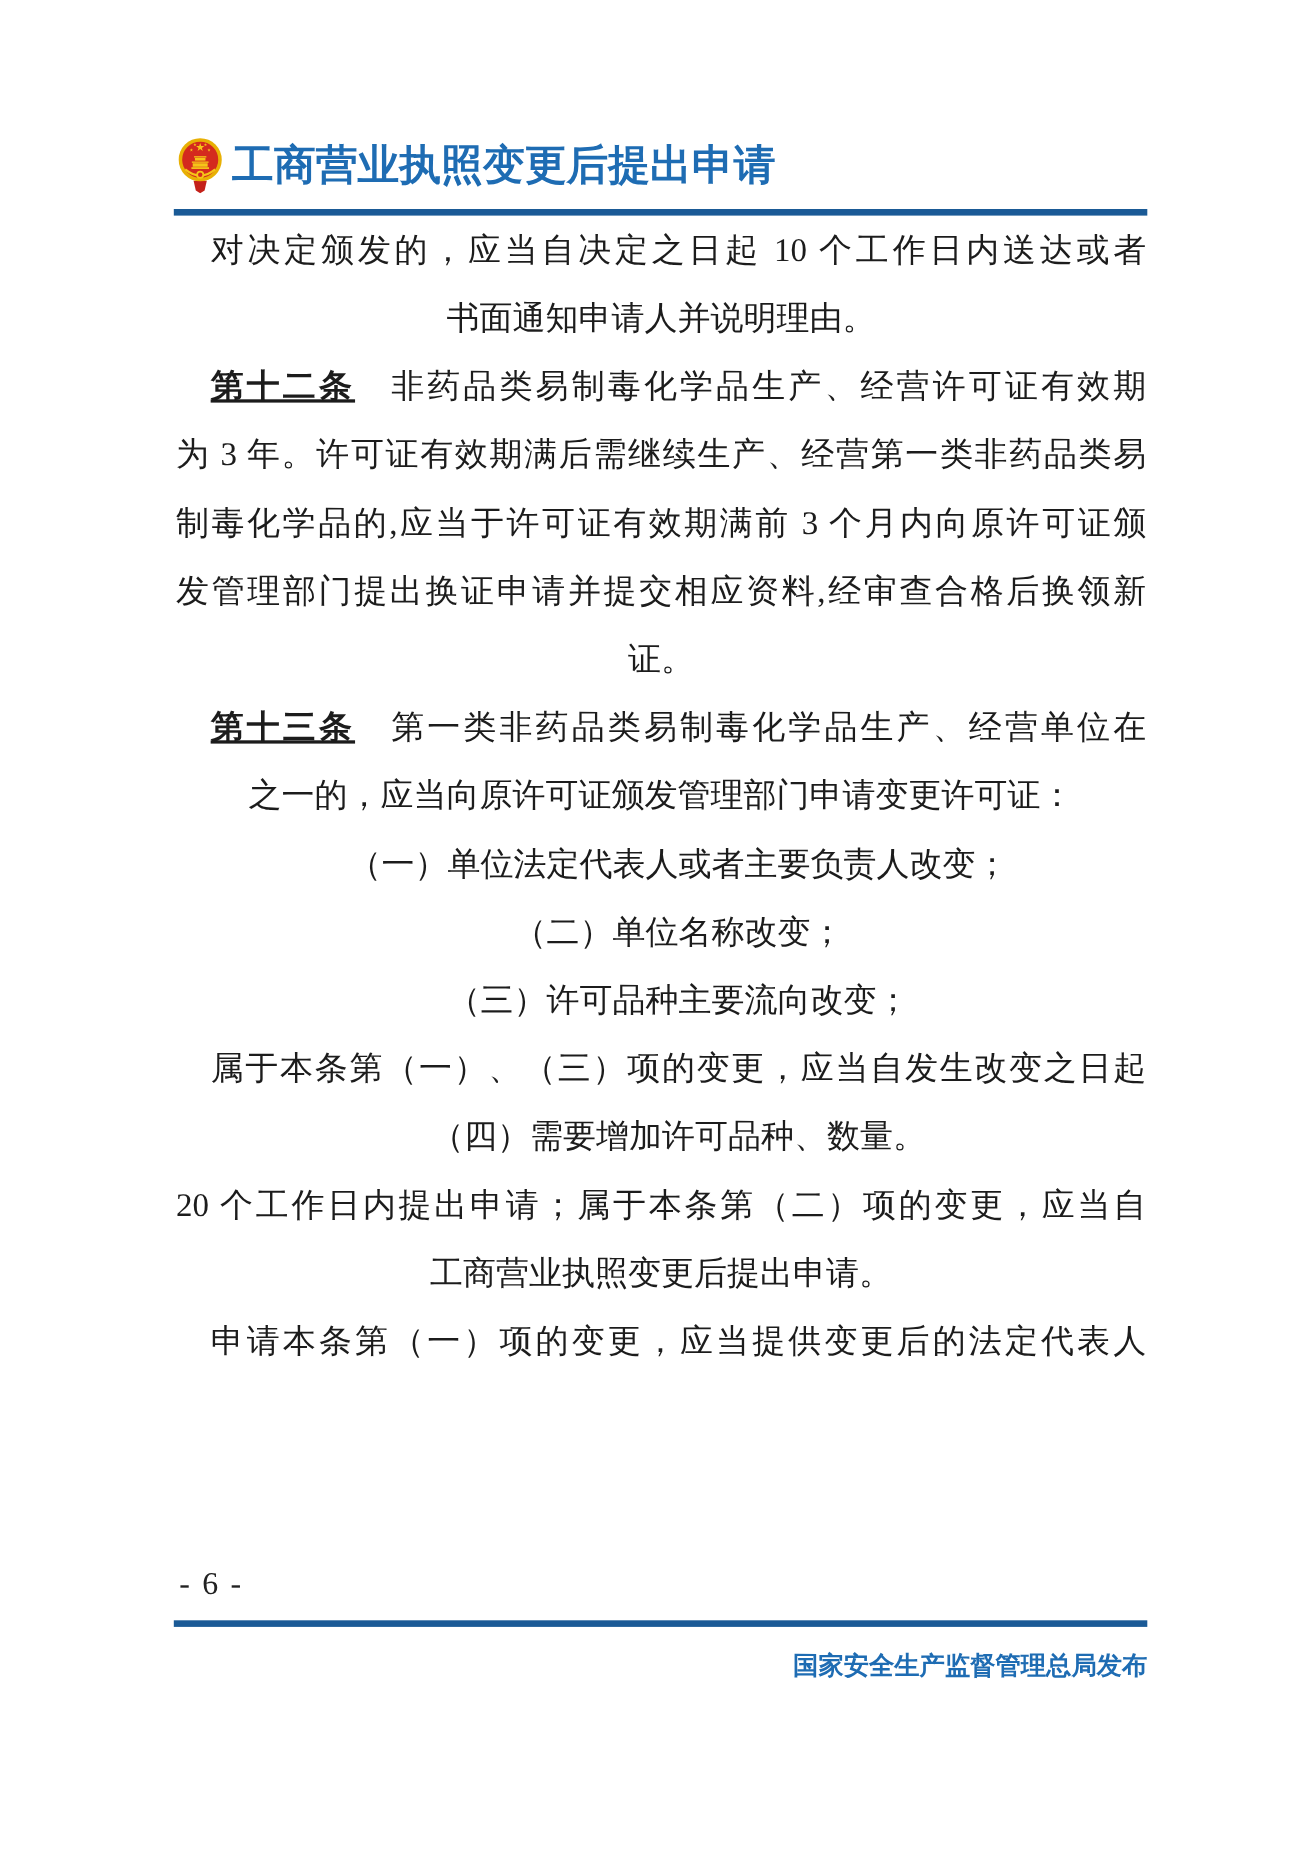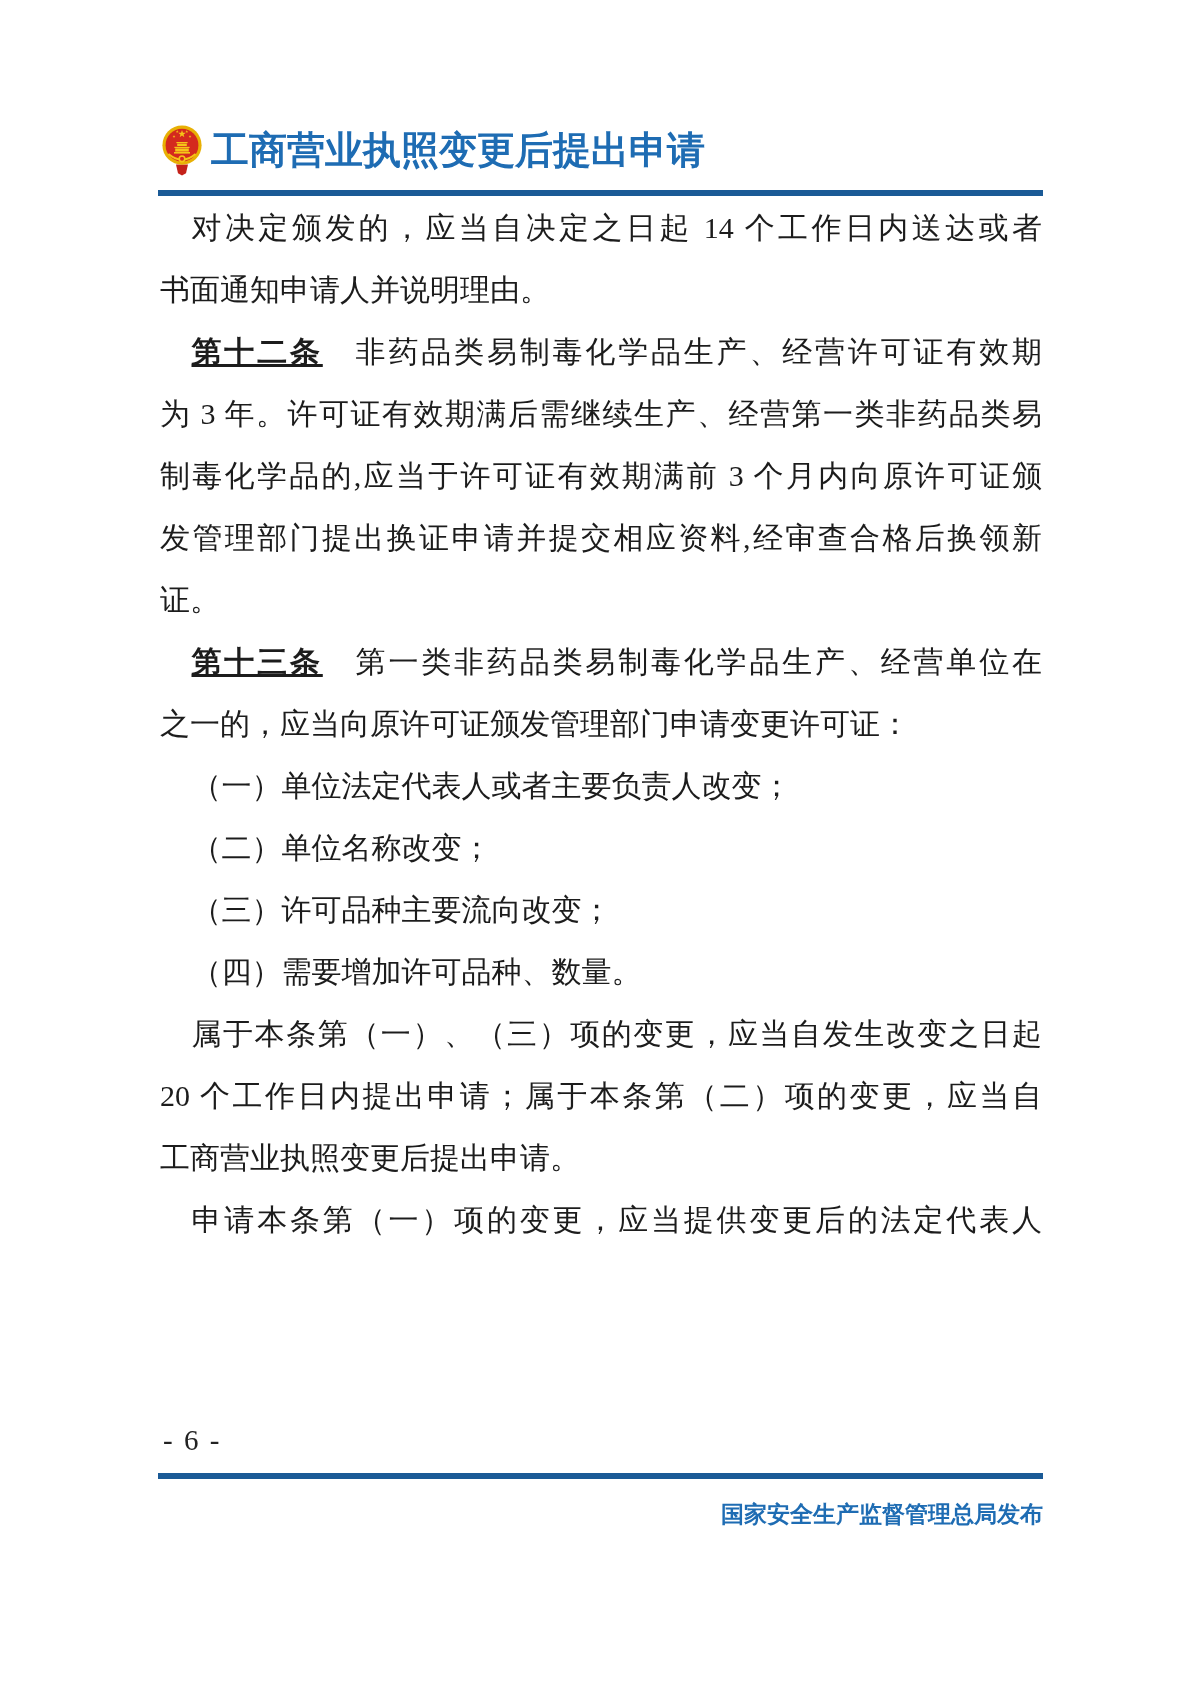--- a/index.html
+++ b/index.html
@@ -30,21 +30,21 @@
   }
   .rule.top{top:190px;}
   .rule.bottom{top:1473px;}
   
   .doc-body{
     position:absolute;left:160px;top:197px;width:882px;
     font-size:30px;
   }
   .line{
     line-height:62px;height:62px;
-    text-align:left;
+    text-align:center;
     white-space:nowrap;
   }
   .line.fill{
     white-space:normal;
     text-align:justify;
     text-align-last:justify;
     -moz-text-align-last:justify;
   }
   .line.indent{text-indent:1.05em;}
   .line b{font-weight:bold;text-decoration:underline;}
@@ -90,34 +90,34 @@
       <path d="M16 74 Q50 102 84 74" stroke="#f5c518" stroke-width="5" fill="none"></path>
       <circle cx="50" cy="86" r="9" fill="#f5c518"></circle>
       <circle cx="50" cy="86" r="5" fill="#d42a1e"></circle>
     </svg>
     <div class="hdr-title">工商营业执照变更后提出申请</div>
   </div>
 
   <div class="rule top"></div>
 
   <main class="doc-body">
-      <div class="line fill indent">对决定颁发的，应当自决定之日起 14 个工作日内送达或者</div>
+      <div class="line fill indent">对决定颁发的，应当自决定之日起 10 个工作日内送达或者</div>
       <div class="line">书面通知申请人并说明理由。</div>
       <div class="line fill indent"><b>第十二条</b>　非药品类易制毒化学品生产、经营许可证有效期</div>
       <div class="line fill">为 3 年。许可证有效期满后需继续生产、经营第一类非药品类易</div>
       <div class="line fill">制毒化学品的,应当于许可证有效期满前 3 个月内向原许可证颁</div>
       <div class="line fill">发管理部门提出换证申请并提交相应资料,经审查合格后换领新</div>
       <div class="line">证。</div>
       <div class="line fill indent"><b>第十三条</b>　第一类非药品类易制毒化学品生产、经营单位在</div>
       <div class="line">之一的，应当向原许可证颁发管理部门申请变更许可证：</div>
       <div class="line indent">（一）单位法定代表人或者主要负责人改变；</div>
       <div class="line indent">（二）单位名称改变；</div>
       <div class="line indent">（三）许可品种主要流向改变；</div>
+      <div class="line fill indent">属于本条第（一）、（三）项的变更，应当自发生改变之日起</div>
       <div class="line indent">（四）需要增加许可品种、数量。</div>
-      <div class="line fill indent">属于本条第（一）、（三）项的变更，应当自发生改变之日起</div>
       <div class="line fill">20 个工作日内提出申请；属于本条第（二）项的变更，应当自</div>
       <div class="line">工商营业执照变更后提出申请。</div>
       <div class="line fill indent">申请本条第（一）项的变更，应当提供变更后的法定代表人</div>
     </main>
 
   <div class="pagenum">- 6 -</div>
 
   <div class="rule bottom"></div>
 
   <div class="pub">国家安全生产监督管理总局发布</div>

